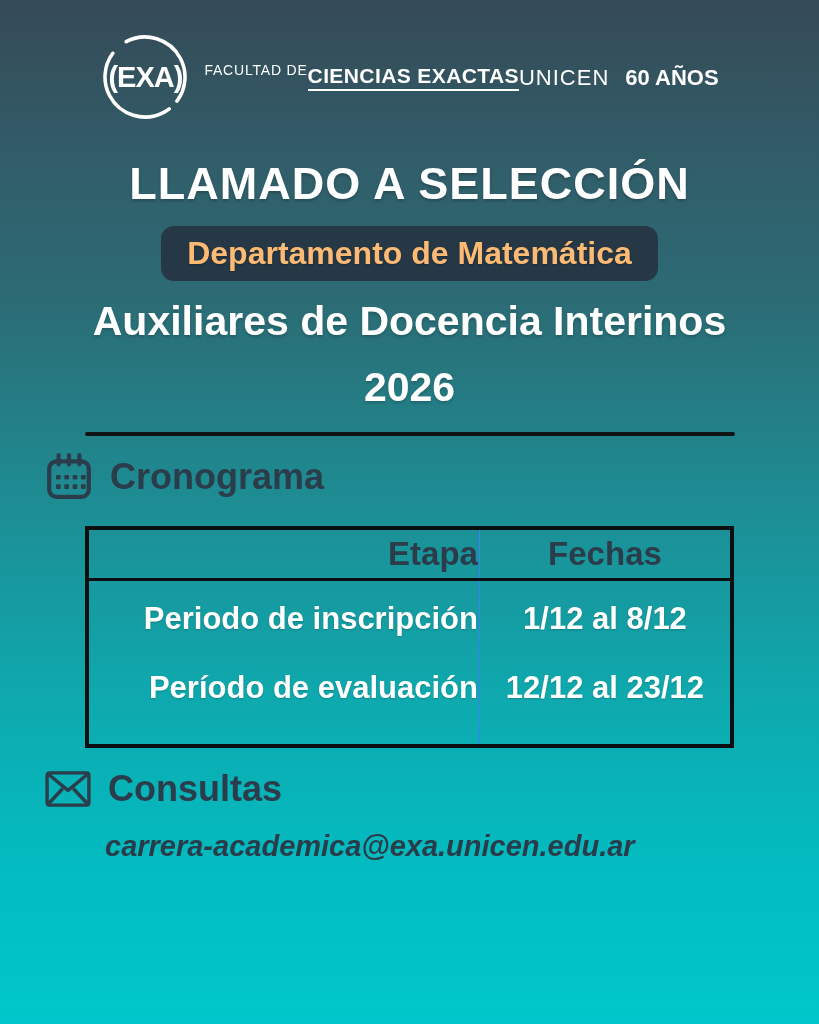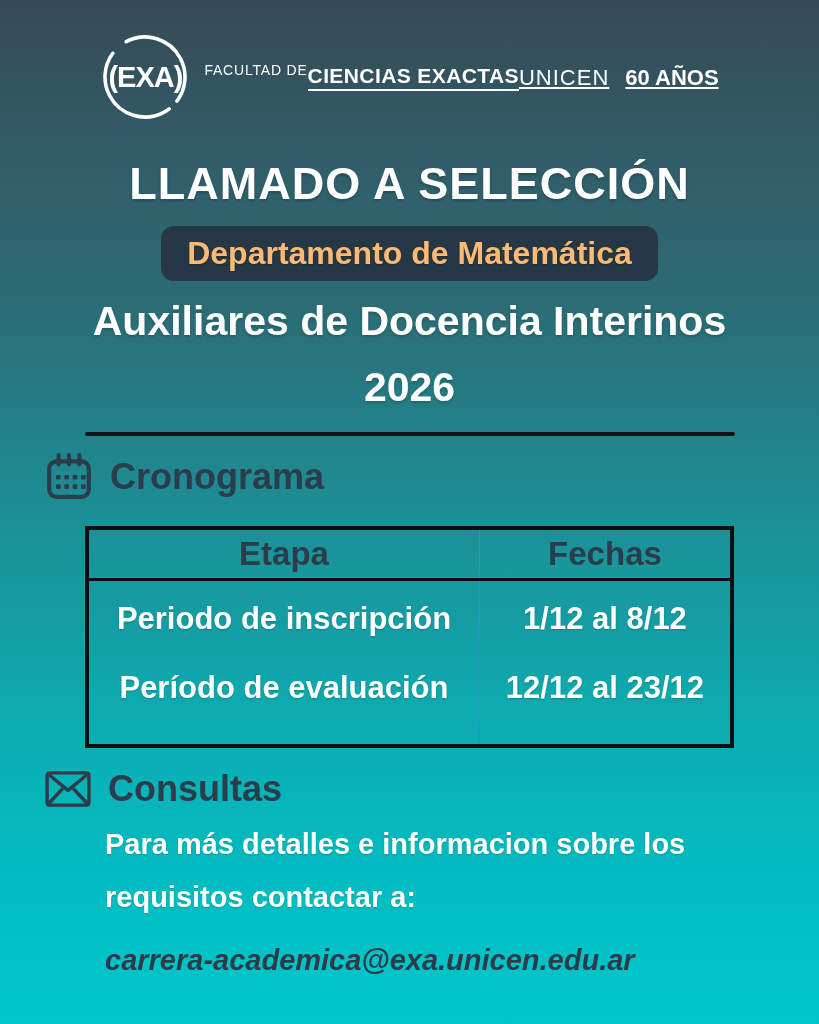--- a/index.html
+++ b/index.html
@@ -70,21 +70,20 @@
     border-bottom: 2px solid #ffffff;
     padding-bottom: 1px;
     margin-top: 1px;
   }
   .logo-line3 {
     display: flex;
     align-items: center;
     gap: 16px;
     margin-top: 3px;
     font-size: 22px;
-    text-decoration: underline;
   }
   .logo-line3 .unicen { font-weight: 400; letter-spacing: 1px; }
   .logo-line3 .years  { font-weight: 800; }
 
   
   .page-title {
     margin-top: 36px;
     font-size: 45px;
     font-weight: 800;
     letter-spacing: 1px;
@@ -153,21 +152,21 @@
     text-align: center;
   }
   .schedule-table td {
     height: 74px;
     font-size: 31px;
     font-weight: 700;
     color: #ffffff;
     text-align: center;
     text-shadow: 0 1px 2px rgba(0,0,0,0.2);
   }
-  .schedule-table .col-etapa  { width: 61%; }
+  .schedule-table .col-etapa  { width: 61%; text-align: right; }
   .schedule-table .col-fechas { width: 39%; border-left: 1px solid #3b82f6; }
   .schedule-table tr.row-last td { padding-bottom: 26px; height: 60px; }
 
   
   .contact-body {
     align-self: flex-start;
     margin: 8px 0 0 105px;
     color: #ffffff;
     font-size: 29px;
     font-weight: 700;
@@ -255,20 +254,16 @@
 
   <div class="section-heading consultas">
     <svg width="48" height="38" viewBox="0 0 50 40">
       <rect x="3" y="3" width="44" height="34" rx="2.5" fill="none" stroke="#2b3c4a" stroke-width="3.6"></rect>
       <path d="M5 5 L25 21.5 L45 5" fill="none" stroke="#2b3c4a" stroke-width="3.6" stroke-linejoin="round"></path>
       <path d="M5 35 L19.5 19.5 M45 35 L30.5 19.5" fill="none" stroke="#2b3c4a" stroke-width="3.6"></path>
     </svg>
     <span class="heading-label">Consultas</span>
   </div>
 
-  <div class="contact-body">
-    <div>Para más detalles e informacion sobre los</div>
-    <div>requisitos contactar a:</div>
-  </div>
 
   <div class="contact-email">carrera-academica@exa.unicen.edu.ar</div>
 
 </div>
 
 </body></html>

